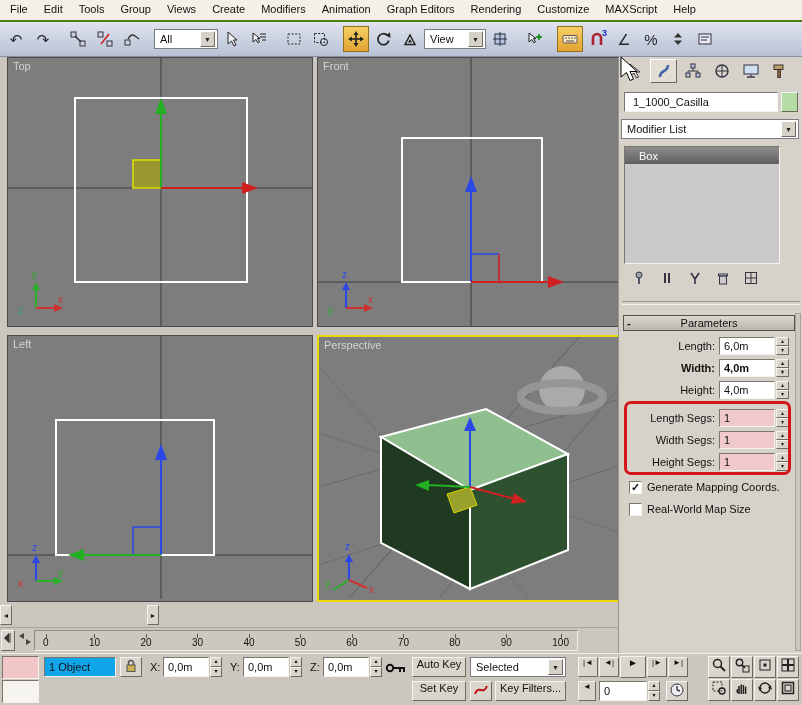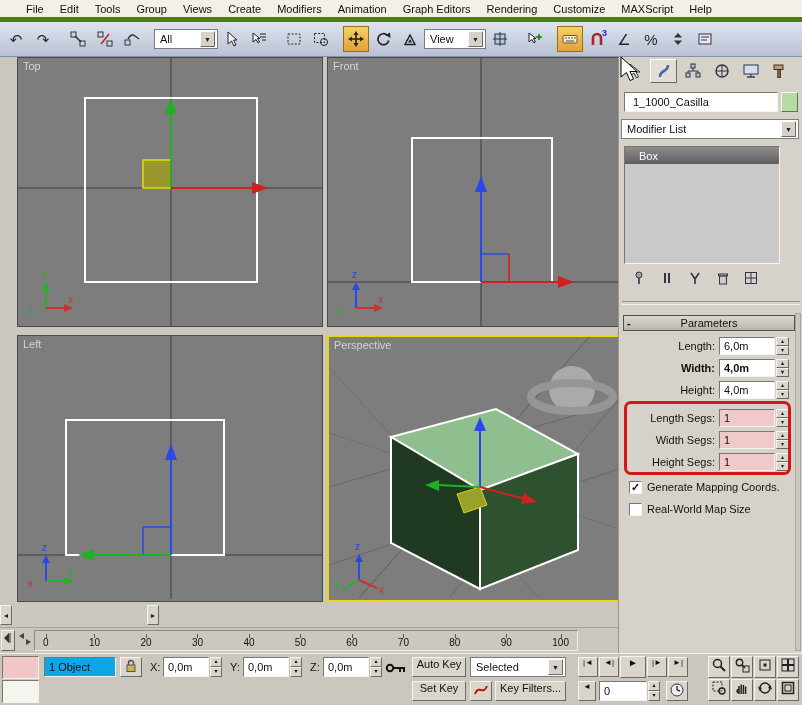--- a/index.html
+++ b/index.html
@@ -1,31 +1,31 @@
 <!DOCTYPE html>
 <html><head>
 <meta charset="utf-8">
 <style>
   html,body{margin:0;padding:0;}
   .app{position:relative;width:802px;height:705px;background:#cbc7be;font-family:"Liberation Sans",sans-serif;font-size:11px;color:#111;overflow:hidden;}
   .abs{position:absolute;}
   
-  .menubar{position:absolute;top:0;left:0;width:802px;height:22px;background:#f2f0e7;border-bottom:5px solid #4d7c0f;display:flex;align-items:center;padding-left:18px;box-sizing:border-box;}
+  .menubar{position:absolute;top:0;left:0;width:802px;height:22px;background:#f2f0e7;border-bottom:2px solid #4d7c0f;display:flex;padding-left:2px;box-sizing:border-box;}
   .mi{padding:3px 8px;cursor:default;}
   
   .toolbar{position:absolute;top:22px;left:0;width:802px;height:35px;background:linear-gradient(#dfe4ee,#b8c1d4);border-bottom:1px solid #86909f;display:flex;align-items:center;padding:0 3px;box-sizing:border-box;gap:1px;}
   .tb{width:26px;height:26px;display:flex;align-items:center;justify-content:center;flex:0 0 auto;position:relative;}
   .tb .g{font-size:15px;color:#26262e;line-height:1;}
   .tb.on{background:linear-gradient(#f6cf66,#e2a432);border:1px solid #93711c;box-sizing:border-box;}
   .tsep{width:7px;flex:0 0 auto;}
   .combo{height:20px;background:#fff;border:1px solid #7b7b83;display:flex;align-items:center;padding:0 2px 0 5px;position:relative;flex:0 0 auto;box-sizing:border-box;}
   .combo .ca{margin-left:6px;width:15px;height:16px;background:#d6d2c9;border:1px solid;border-color:#fff #6e6a62 #6e6a62 #fff;display:flex;align-items:center;justify-content:center;font-size:7px;color:#222;box-sizing:border-box;}
   .snapbadge{position:absolute;right:3px;top:2px;font-size:9px;font-weight:bold;color:#1a2acc;}
   
-  .vps{position:absolute;top:57px;left:0;width:618px;height:545px;display:grid;grid-template-columns:306px 306px;grid-template-rows:270px 267px;column-gap:4px;row-gap:8px;padding:0 17px;box-sizing:border-box;}
+  .vps{position:absolute;top:57px;left:0;width:618px;height:545px;display:grid;grid-template-columns:306px 306px;grid-template-rows:270px 267px;column-gap:4px;row-gap:8px;padding:0 7px;box-sizing:border-box;}
   .vp{position:relative;background:#7d7d7d;border:1px solid #4a4a4a;box-sizing:border-box;}
   .vp.active{border:2px solid #e9d804;}
   .vplabel{position:absolute;top:2px;left:5px;color:#d4d4d4;z-index:4;}
   .vp svg{position:absolute;left:0;top:0;}
   svg text{font-family:"Liberation Sans",sans-serif;font-size:10px;}
   
   .panel{position:absolute;top:57px;left:618px;width:184px;height:596px;background:#d6d2c9;border-left:1px solid #9a968c;box-sizing:border-box;}
   .ptabs{position:absolute;top:2px;left:2px;height:26px;display:flex;gap:2px;}
   .ptab{width:27px;height:24px;display:flex;align-items:center;justify-content:center;}
   .ptab.on{background:#e2ded5;border:1px solid;border-color:#fff #6e6a62 #6e6a62 #fff;box-sizing:border-box;}

